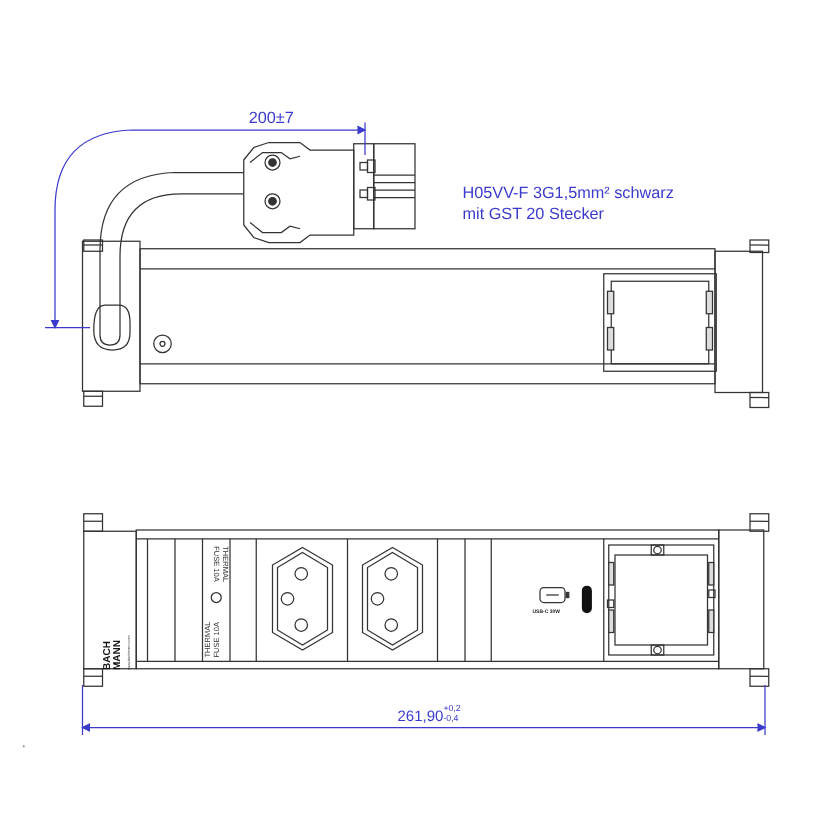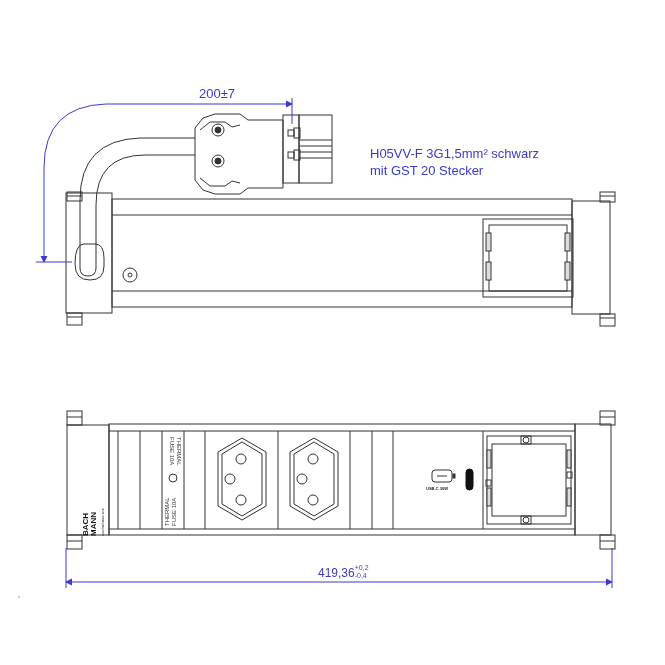--- a/index.html
+++ b/index.html
@@ -178,14 +178,14 @@
 <div class="brand-sub">www.bachmann.com</div>
 
 <div class="rot-text" style="left:182px; top:437px;">THERMAL</div>
 <div class="rot-text" style="left:175px; top:437px;">FUSE 10A</div>
 <div class="rot-text-neg" style="left:164px; top:526px;">THERMAL</div>
 <div class="rot-text-neg" style="left:171px; top:526px;">FUSE 10A</div>
 
 <div class="usb-lbl">USB-C 30W</div>
 
 <div class="lbl dim-bottom">
-  <span>419,36</span><span class="tol"><span class="up">+0,2</span><span class="lo">-0,4</span></span>
+  <span>261,90</span><span class="tol"><span class="up">+0,2</span><span class="lo">-0,4</span></span>
 </div>
 
 </body></html>

